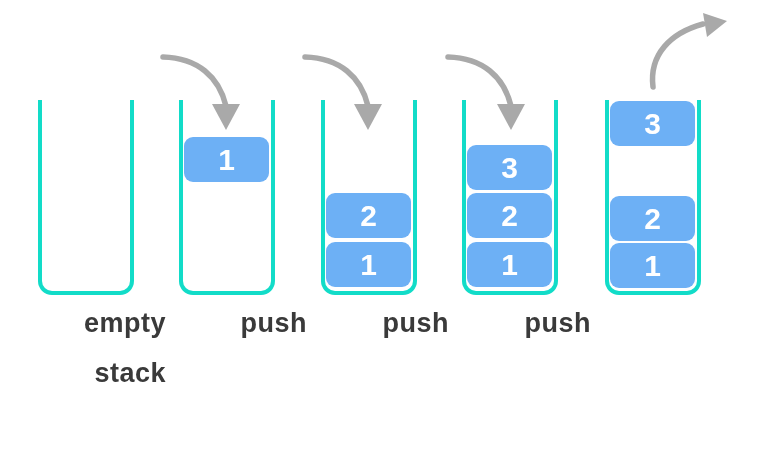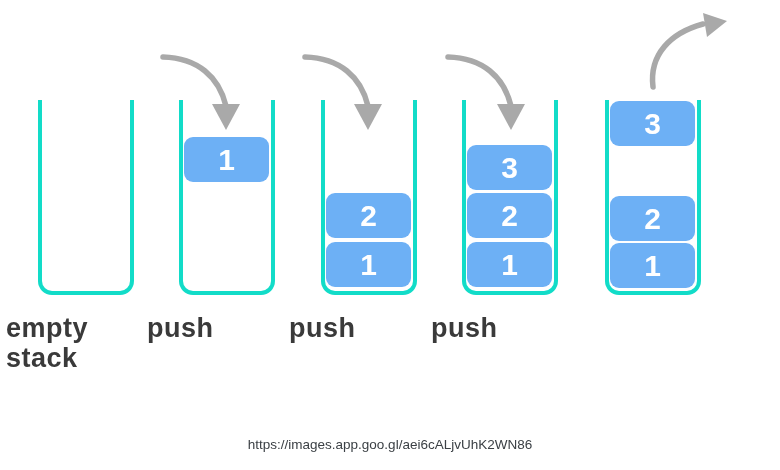--- a/index.html
+++ b/index.html
@@ -51,25 +51,25 @@
   .p1   { top: 1px; }
   .p37  { top: 37px; }
   .p45  { top: 45px; }
   .p93  { top: 93px; }
   .p96  { top: 96px; }
   .p142 { top: 142px; }
   .p143 { top: 143px; }
 
   .stack-label {
     position: absolute;
-    top: 313px;
+    top: 298px;
     width: 160px;
-    text-align: left;
+    text-align: right;
     font-size: 27px;
-    line-height: 30px;
+    line-height: 50px;
     font-weight: bold;
     color: #3a3a3a;
     white-space: pre-line;
     letter-spacing: 0.5px;
   }
   .lx1 { left: 6px; }
   .lx2 { left: 147px; }
   .lx3 { left: 289px; }
   .lx4 { left: 431px; }
   .lx5 { left: 573px; }
@@ -136,15 +136,14 @@
     <div class="block p96">2</div>
     <div class="block p143">1</div>
   </div>
 
   <div class="stack-label lx1">empty
 stack</div>
   <div class="stack-label lx2">push</div>
   <div class="stack-label lx3">push</div>
   <div class="stack-label lx4">push</div>
 
-  <div class="caption">https://images.app.goo.gl/aei6cALjvUhK2WN86</div>
 
 </div>
 
 </body></html>

